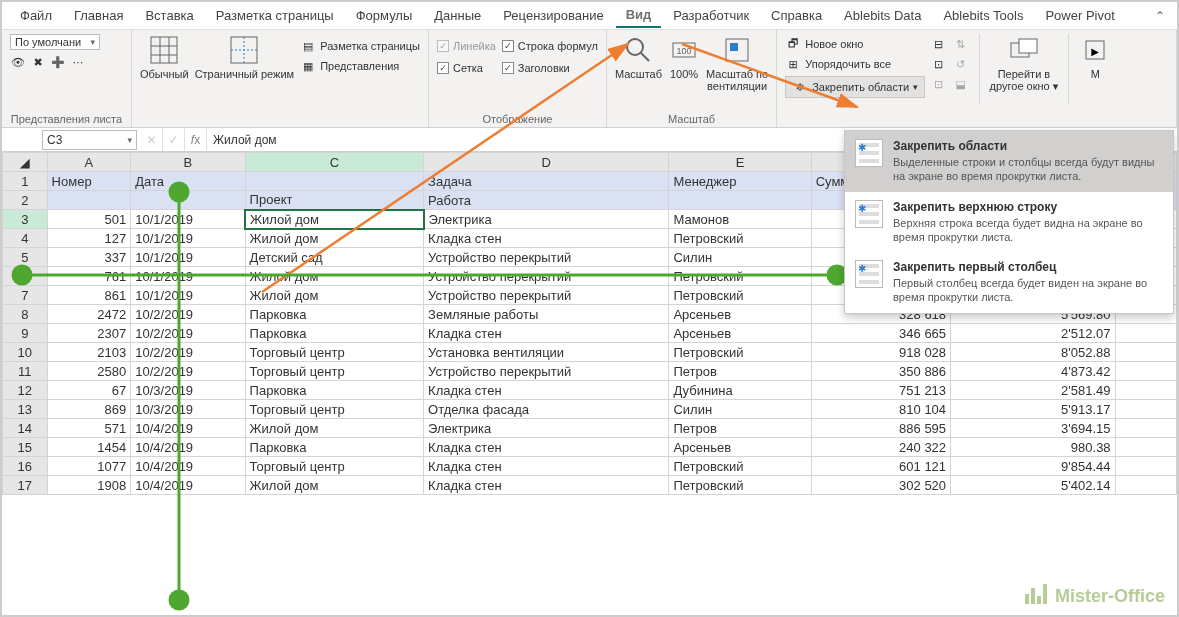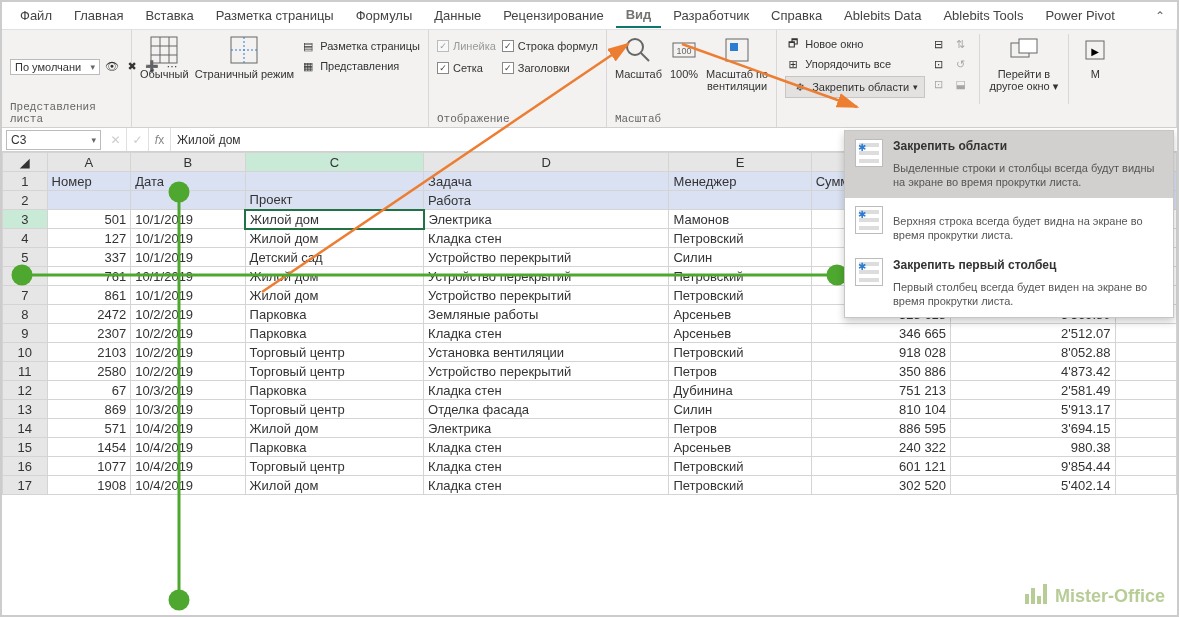--- a/index.html
+++ b/index.html
@@ -6,41 +6,41 @@
   body { font-family: "Segoe UI", Tahoma, sans-serif; font-size: 12px; color: #333; background: #fff; width: 1179px; height: 617px; overflow: hidden; position: relative; border: 2px solid #ccc; }
   
   .tabs { display: flex; align-items: center; height: 28px; padding: 0 8px; background: #fff; border-bottom: 1px solid #e0e0e0; gap: 2px; }
   .tab { padding: 4px 10px; cursor: pointer; font-size: 13px; color: #444; }
   .tab.active { color: #737373; border-bottom: 2px solid #0f766e; font-weight: 600; }
   .collapse-icon { margin-left: auto; color: #666; padding: 0 4px; }
   
   .ribbon { display: flex; height: 98px; background: #f3f2f1; border-bottom: 1px solid #d0d0d0; }
   .ribbon-group { border-right: 1px solid #d8d8d8; padding: 4px 8px 2px 8px; display: flex; flex-direction: column; justify-content: space-between; }
   .ribbon-group-body { display: flex; align-items: flex-start; gap: 6px; flex: 1; }
-  .ribbon-group-label { text-align: left; font-size: 11px; color: #666; padding-top: 2px; font-family: Liberation Mono, monospace; }
+  .ribbon-group-label { text-align: center; font-size: 11px; color: #666; padding-top: 2px; }
   .rb-col { display: flex; flex-direction: column; align-items: center; gap: 2px; font-size: 11px; text-align: center; }
   .rb-col .big-icon { width: 32px; height: 32px; display: flex; align-items: center; justify-content: center; }
   .rb-vcol { display: flex; flex-direction: column; gap: 4px; font-size: 11px; }
   .rb-row { display: flex; align-items: center; gap: 4px; font-size: 11px; }
   .chk { width: 12px; height: 12px; border: 1px solid #888; display: inline-flex; align-items: center; justify-content: center; font-size: 9px; color: #444; background: #fff; }
   .small-icon { width: 16px; height: 16px; display: inline-flex; align-items: center; justify-content: center; }
   .combo { border: 1px solid #bbb; background: #fff; padding: 1px 4px; font-size: 11px; display: inline-flex; align-items: center; gap: 4px; min-width: 90px; }
   .combo::after { content: "▾"; margin-left: auto; font-size: 9px; color: #666; }
   .freeze-btn { background: #e4e2e0; border: 1px solid #c8c6c4; padding: 2px 6px; display: flex; align-items: center; gap: 4px; }
   
   .freeze-menu { position: absolute; top: 128px; left: 842px; width: 330px; background: #fff; border: 1px solid #c8c6c4; box-shadow: 0 4px 8px rgba(0,0,0,.2); z-index: 50; overflow: hidden; }
   .freeze-item { display: flex; gap: 10px; padding: 8px 10px; font-size: 12px; }
   .freeze-item.hover { background: #d2d0ce; }
   .freeze-item .fi-icon { width: 28px; height: 28px; border: 1px solid #bbb; background: #fff; position: relative; flex-shrink: 0; }
   .freeze-item .fi-icon::before { content: ""; position: absolute; inset: 3px; background: repeating-linear-gradient(#ddd, #ddd 4px, #fff 4px, #fff 8px); }
   .freeze-item .fi-icon .star { position:absolute; left:2px; top:2px; color:#2b7cd3; font-size:10px; }
   .freeze-item .fi-title { font-weight: 600; }
-  .freeze-item .fi-desc { color: #555; font-size: 11px; margin-top: 8px; line-height: 1.3; }
+  .freeze-item .fi-desc { color: #555; font-size: 11px; margin-top: 2px; line-height: 1.3; }
   
-  .fbar { display: flex; align-items: center; height: 24px; border-bottom: 1px solid #d0d0d0; background: #fff; }
+  .fbar { display: flex; align-items: center; height: 24px; border-bottom: 1px solid #d0d0d0; background: #fff; padding-left: 36px; }
   .namebox { width: 95px; border: 1px solid #bbb; margin: 0 4px; padding: 2px 4px; font-size: 12px; display:flex; align-items:center; }
   .namebox::after { content: "▾"; margin-left:auto; font-size:9px; color:#666; }
   .fbar-btn { width: 22px; text-align: center; color: #888; border-right: 1px solid #e0e0e0; height:100%; display:flex; align-items:center; justify-content:center; }
   .formula-input { flex:1; padding: 2px 6px; font-size: 12px; }
   
   .grid-wrap { position: relative; overflow: hidden; height: calc(617px - 28px - 98px - 24px - 4px); }
   table.grid { border-collapse: collapse; table-layout: fixed; width: 100%; font-size: 13px; }
   .grid th, .grid td { border: 1px solid #d4d4d4; padding: 0 4px; height: 19px; white-space: nowrap; overflow: hidden; }
   .grid th { background: #e6e6e6; font-weight: normal; color: #333; text-align: center; }
   .corner { background: #e6e6e6; }
@@ -71,21 +71,21 @@
   <div class="tab">Справка</div>
   <div class="tab">Ablebits Data</div>
   <div class="tab">Ablebits Tools</div>
   <div class="tab">Power Pivot</div>
   <div class="collapse-icon">⌃</div>
 </div>
 
 <div class="ribbon">
 
   <div class="ribbon-group" style="width:130px">
-    <div class="ribbon-group-body" style="flex-direction:row; gap:4px; align-items:center">
+    <div class="ribbon-group-body" style="flex-direction:column; gap:4px; align-items:flex-start">
       <div class="combo">По умолчани</div>
       <div class="rb-row">
         <span class="small-icon">👁</span>
         <span class="small-icon">✖</span>
         <span class="small-icon">➕</span>
         <span class="small-icon">⋯</span>
       </div>
     </div>
     <div class="ribbon-group-label">Представления листа</div>
   </div>
@@ -246,20 +246,21 @@
     <div>
       <div class="fi-title">Закрепить области</div>
       <div class="fi-desc">Выделенные строки и столбцы всегда будут видны на экране во время прокрутки листа.</div>
     </div>
   </div>
   <div class="freeze-item">
     <div class="fi-icon">
         <span class="star">✱</span>
       </div>
     <div>
+      <div class="fi-title">Закрепить верхнюю строку</div>
       <div class="fi-desc">Верхняя строка всегда будет видна на экране во время прокрутки листа.</div>
     </div>
   </div>
   <div class="freeze-item">
     <div class="fi-icon">
         <span class="star">✱</span>
       </div>
     <div>
       <div class="fi-title">Закрепить первый столбец</div>
       <div class="fi-desc">Первый столбец всегда будет виден на экране во время прокрутки листа.</div>

